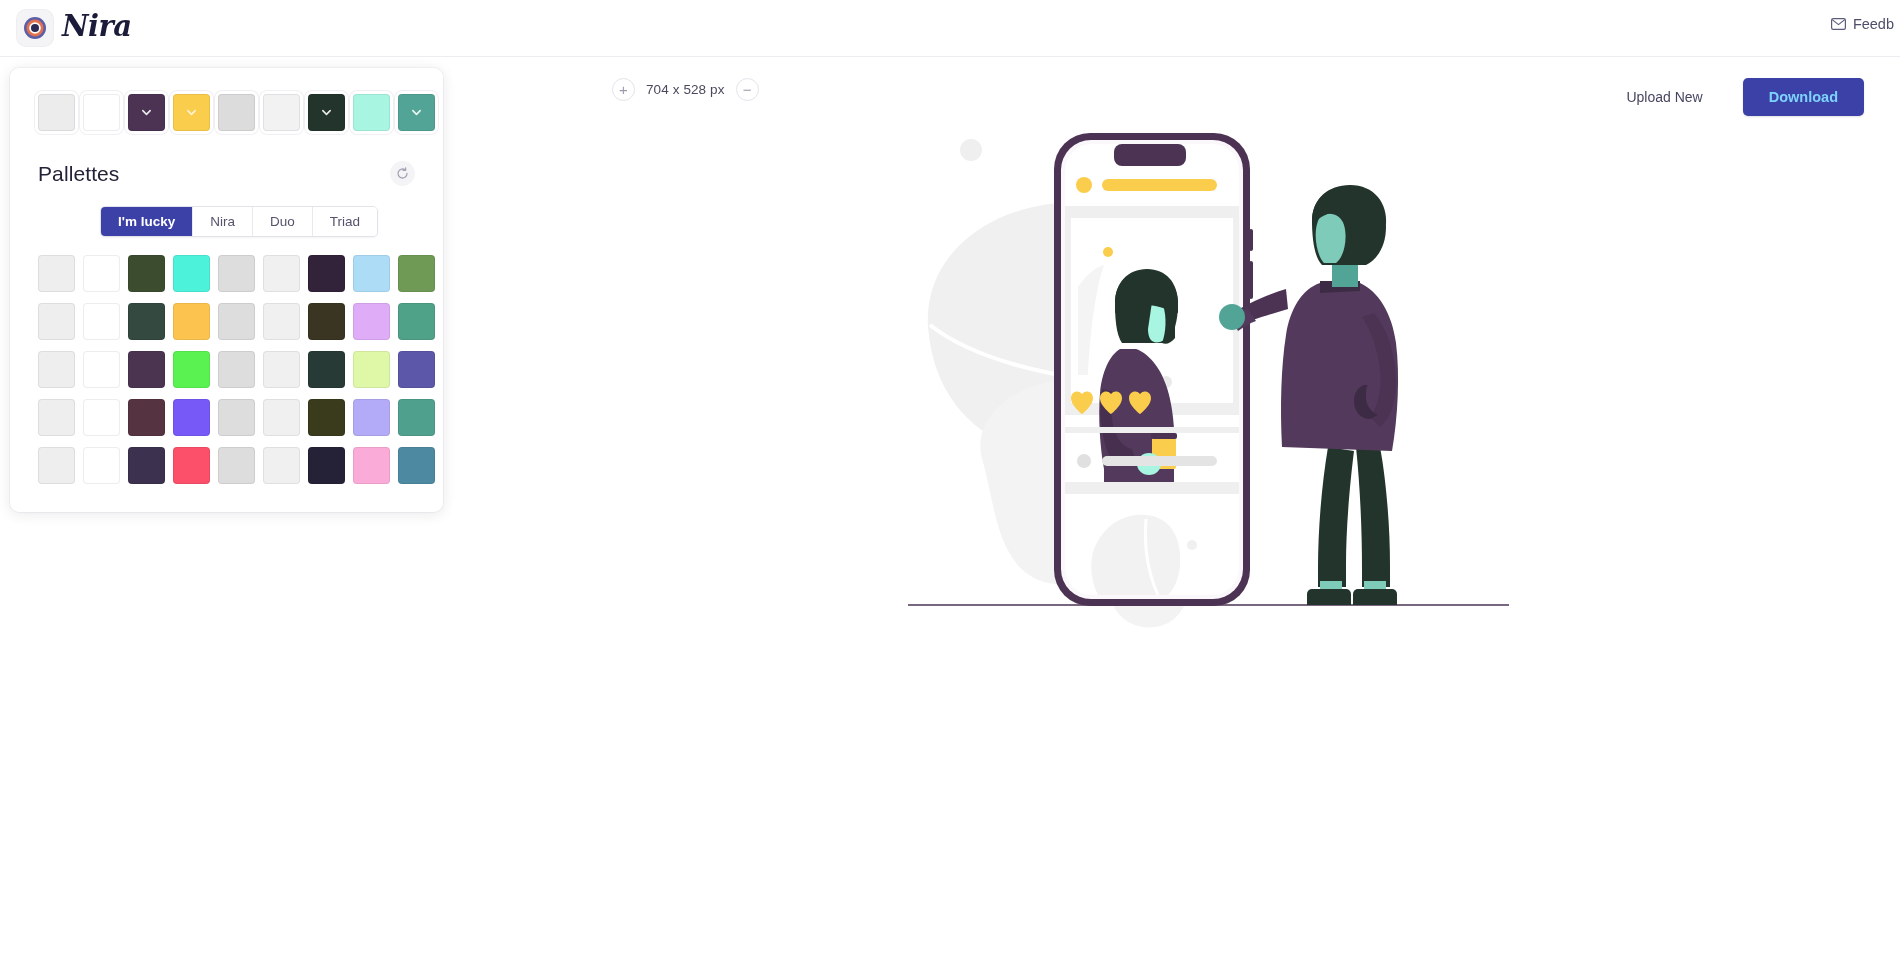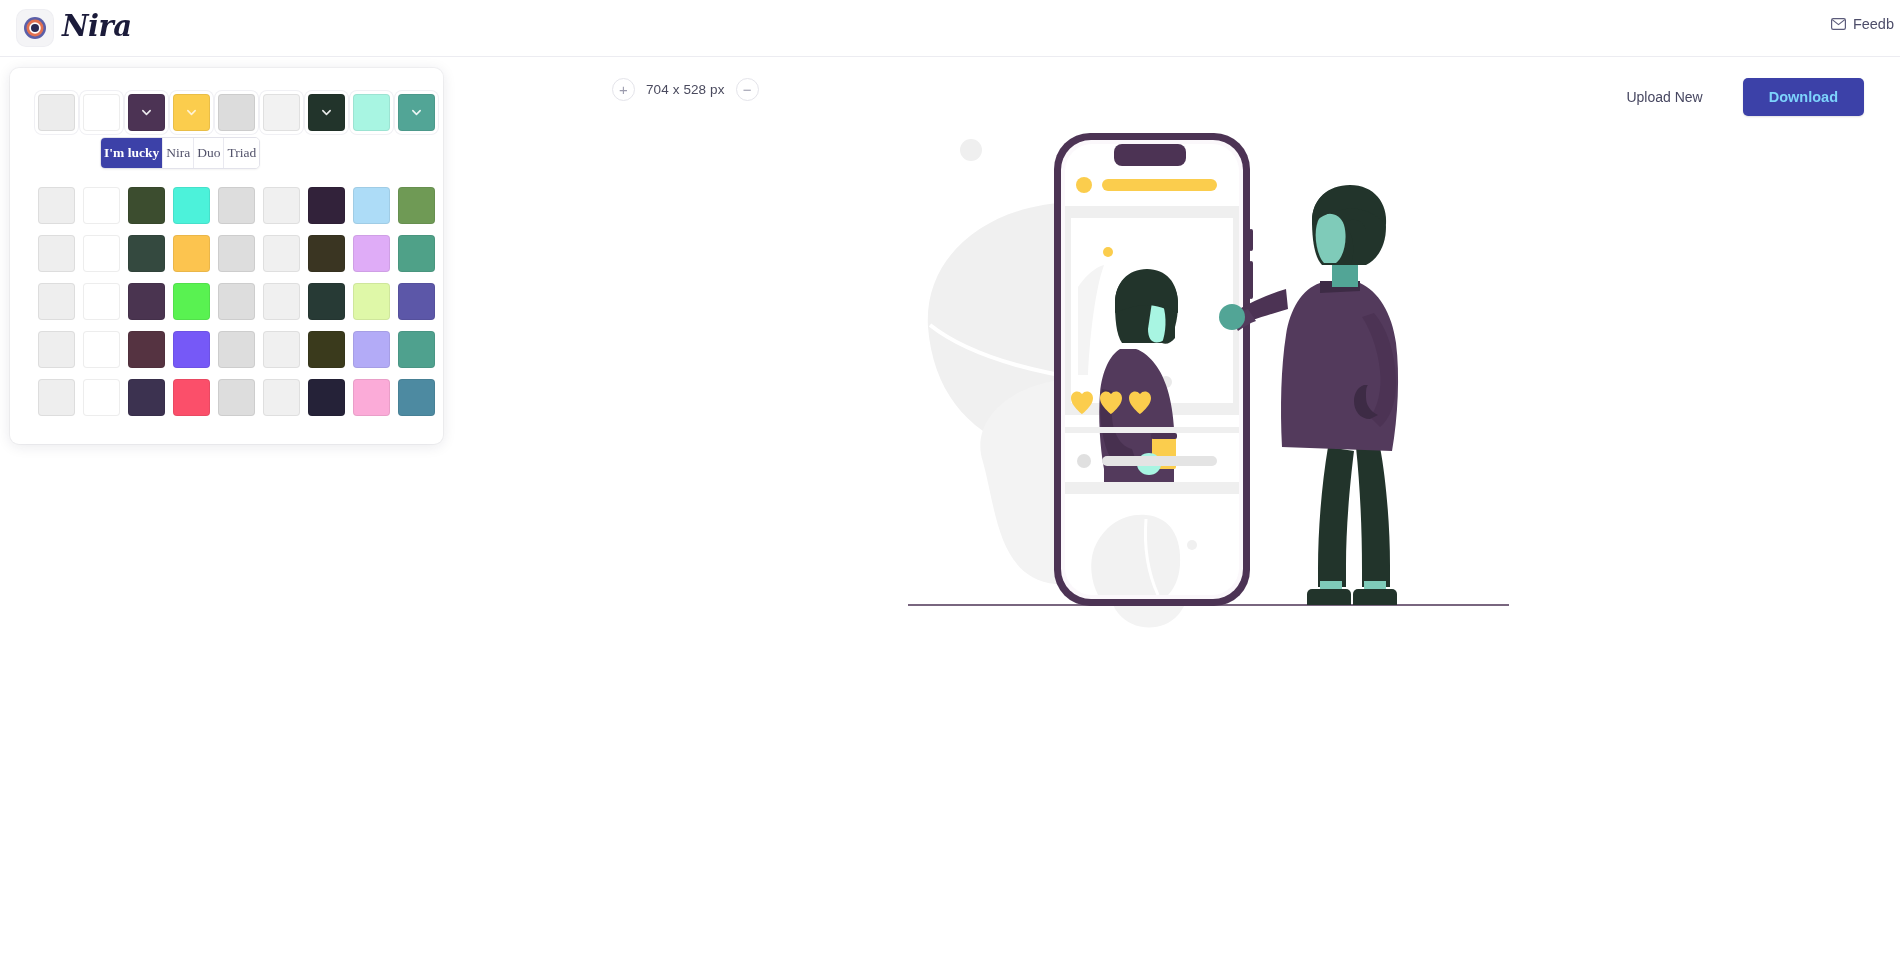--- a/index.html
+++ b/index.html
@@ -143,27 +143,27 @@
     display: inline-flex;
     border: 1px solid #e2e2ea;
     border-radius: 5px;
     overflow: hidden;
     margin: 6px 0 18px 62px;
     background: #fff;
     box-shadow: 0 1px 2px rgba(0,0,0,.05);
   }
   .tab {
     font-size: 13.5px;
-    padding: 7px 3px;
+    padding: 7px 17px;
     color: #53536b;
     background: #ffffff;
     border: none;
     border-right: 1px solid #e9e9f0;
     cursor: pointer;
-    font-family: Liberation Serif, serif;
+    font-family: Liberation Sans, sans-serif;
     white-space: nowrap;
   }
   .tab:last-child { border-right: none; }
   .tab.active {
     background: #3c41a8; color: #fff; font-weight: bold;
   }
 
   .palette-grid {
     display: flex; flex-direction: column; gap: 11px;
   }
@@ -247,20 +247,29 @@
         </svg>
       </div>
       <div class="swatch cur" style="background: rgb(168, 245, 226);"></div>
       <div class="swatch cur" style="background: rgb(82, 165, 150);">
         <svg class="chev" viewBox="0 0 12 12">
           <path d="M2 4 L6 8 L10 4" fill="none" stroke="#ffffff" stroke-width="1.7" stroke-linecap="round" stroke-linejoin="round"></path>
         </svg>
       </div>
     </div>
 
+  <div class="sec-head">
+    <h2 class="sec-title">Pallettes</h2>
+    <button class="refresh-btn">
+      <svg width="13" height="13" viewBox="0 0 13 13">
+        <path d="M11 6.5a4.5 4.5 0 1 1-1.6-3.45" fill="none" stroke="#a3a3b4" stroke-width="1.3" stroke-linecap="round"></path>
+        <path d="M9.6 0.9 L9.6 3.4 L7.1 3.4" fill="none" stroke="#a3a3b4" stroke-width="1.3" stroke-linecap="round" stroke-linejoin="round"></path>
+      </svg>
+    </button>
+  </div>
 
   <div class="tabs" id="tabsRow">
       <button class="tab active">I'm lucky</button>
       <button class="tab">Nira</button>
       <button class="tab">Duo</button>
       <button class="tab">Triad</button>
     </div>
 
   <div class="palette-grid" id="paletteGrid">
       <div class="palette-row">

